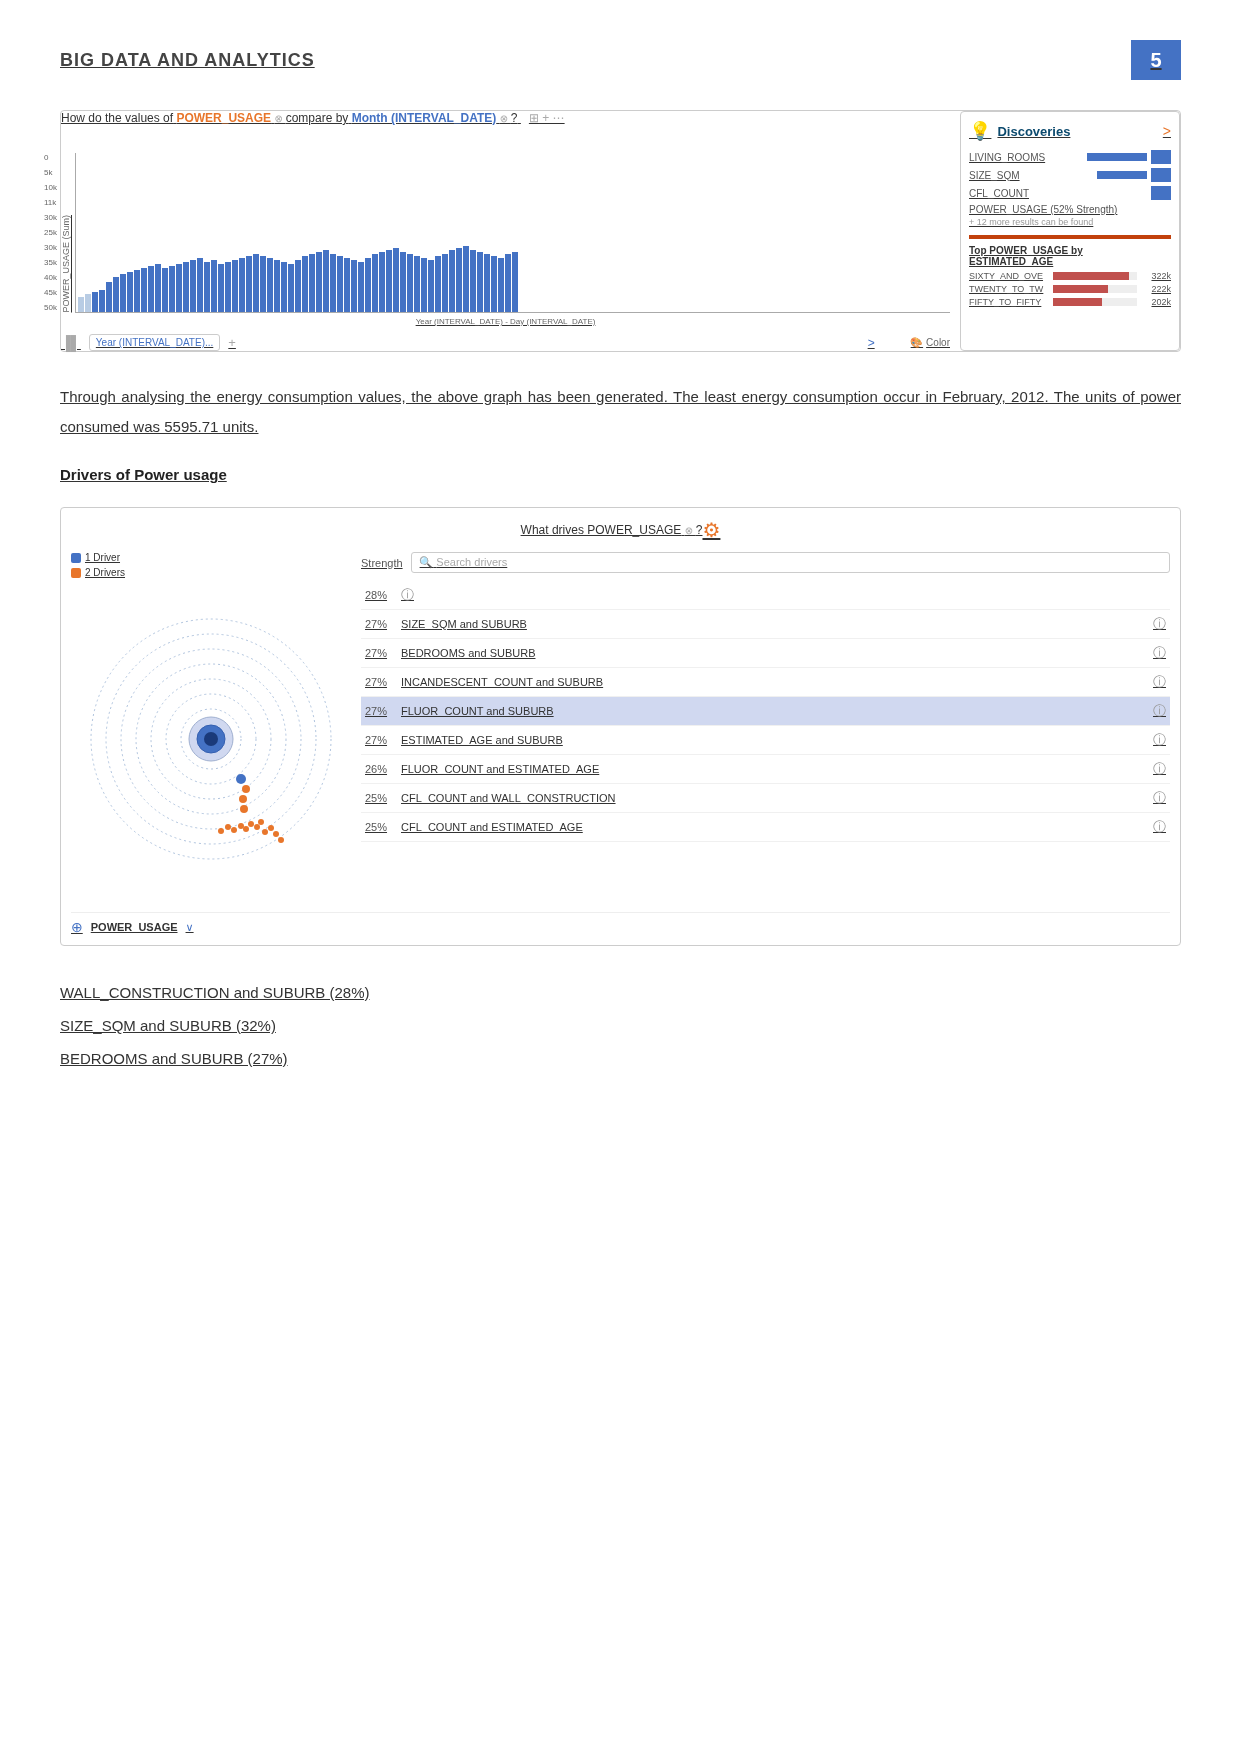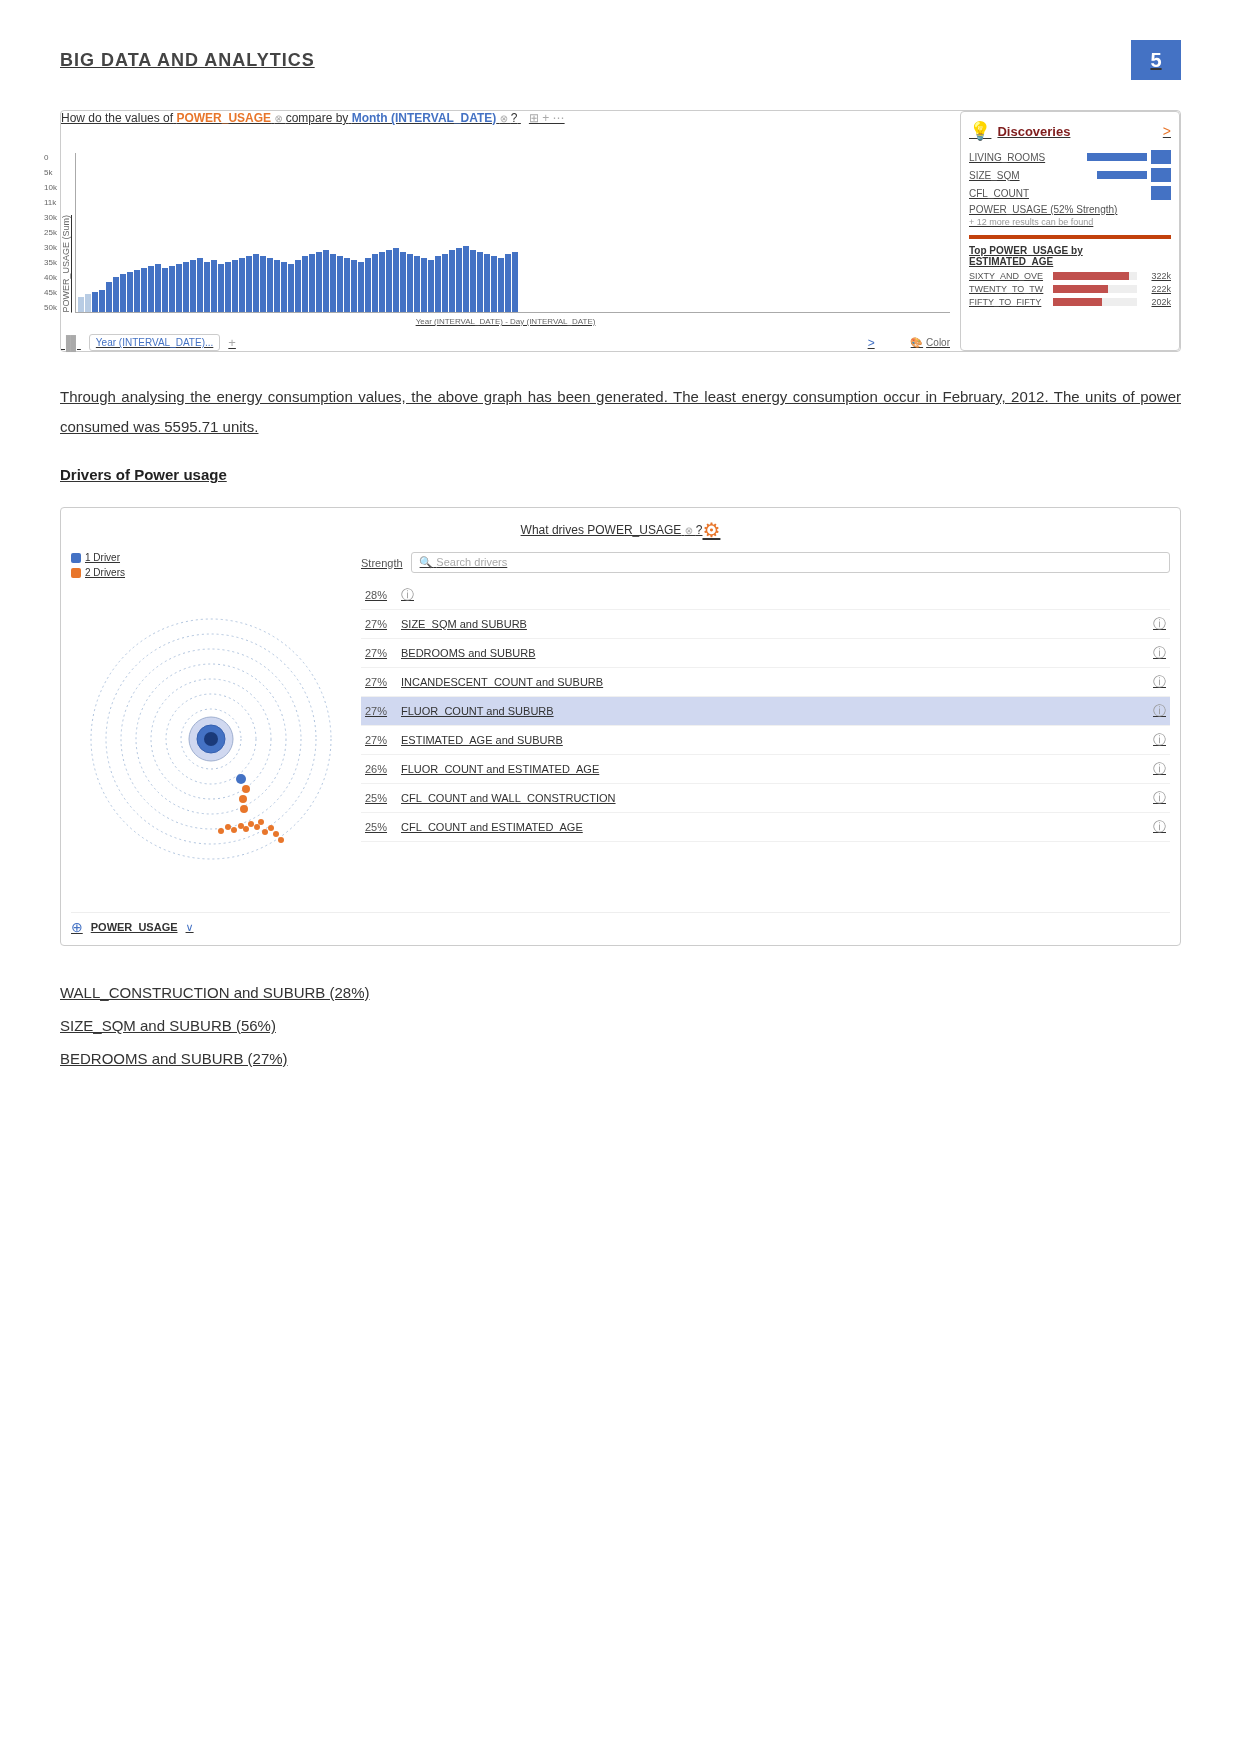--- a/index.html
+++ b/index.html
@@ -173,21 +173,21 @@
 
     .discoveries-header {
       display: flex;
       align-items: center;
       justify-content: space-between;
       margin-bottom: 8px;
     }
 
     .discoveries-title {
       font-size: 13px;
-      color: #7f1d1d;
+      color: #0c4a6e;
       font-weight: bold;
     }
 
     .discoveries-arrow {
       font-size: 14px;
       color: #e8762b;
       cursor: pointer;
     }
 
     .discoveries-item {
@@ -741,17 +741,17 @@
 
     <div class="drivers-bottom">
       <span class="drivers-bottom-icon">⊕</span>
       <span class="drivers-bottom-label">POWER_USAGE</span>
       <span style="font-size:11px; color:#4472c4;">∨</span>
     </div>
   </div>
 
   <div class="summary-list">
     <div class="summary-item">WALL_CONSTRUCTION and SUBURB (28%)</div>
-    <div class="summary-item">SIZE_SQM and SUBURB (56%)</div>
+    <div class="summary-item">SIZE_SQM and SUBURB (32%)</div>
     <div class="summary-item">BEDROOMS and SUBURB (27%)</div>
   </div>
 
 </div>
 
 </body></html>

